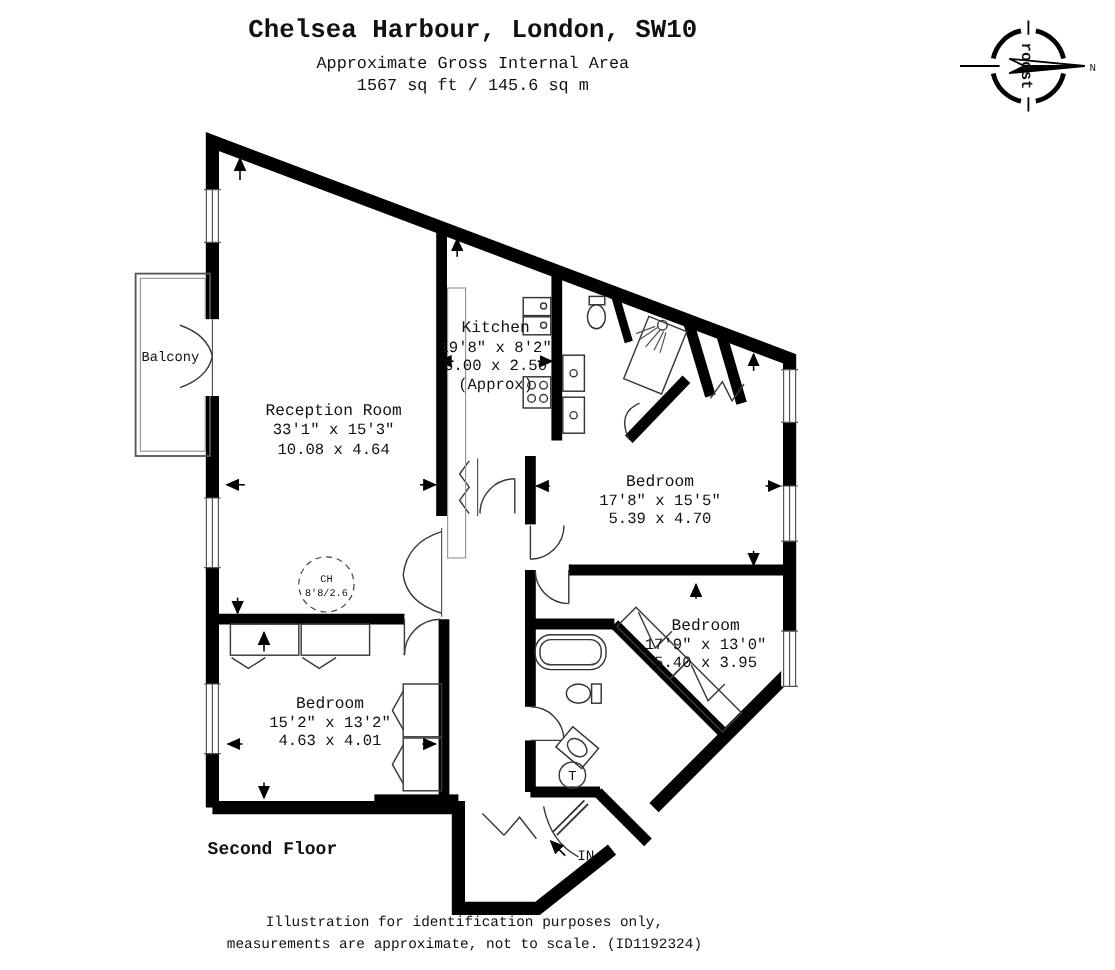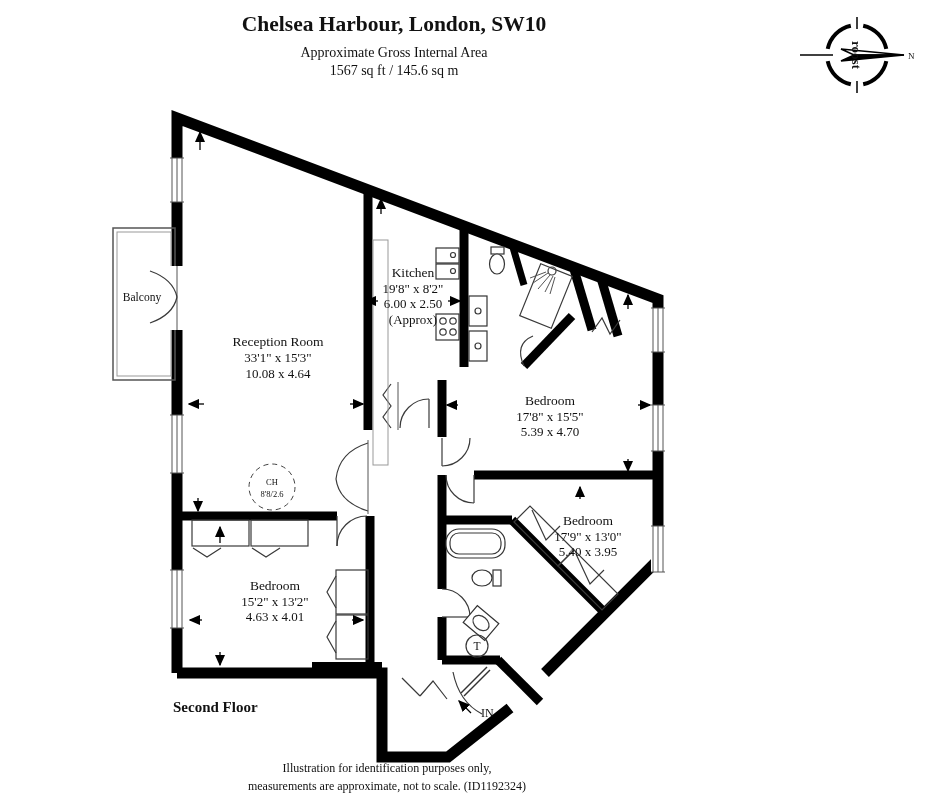--- a/index.html
+++ b/index.html
@@ -1,17 +1,17 @@
 <!DOCTYPE html>
 <html><head>
 <meta charset="utf-8">
 <style>
   html,body{margin:0;padding:0;background:#ffffff;}
   .page{position:relative;width:929px;height:808px;background:#fff;overflow:hidden;
-        font-family:Liberation Serif, serif;}
+        font-family:Liberation Mono, monospace;}
   svg text{fill:#111;}
   .t-title{font-size:21.5px;font-weight:bold;}
   .t-sub{font-size:14px;}
   .t-room{font-size:13px;}
   .t-roomname{font-size:13.5px;}
   .t-small{font-size:11.5px;}
   .t-tiny{font-size:8.5px;}
   .t-floor{font-size:15px;font-weight:bold;}
   .t-foot{font-size:12px;}
   .t-in{font-size:12px;}

